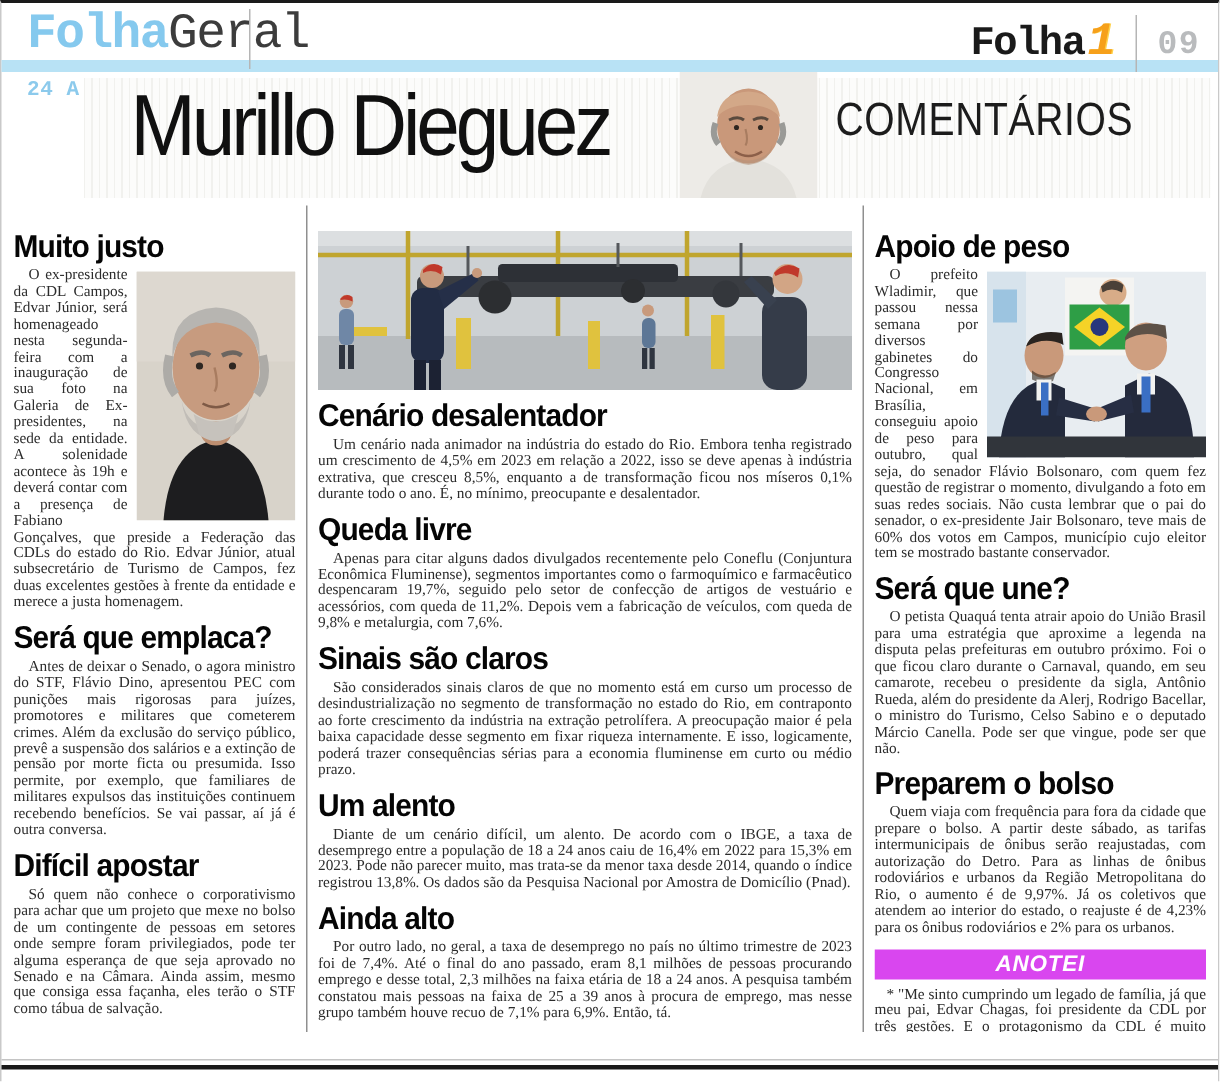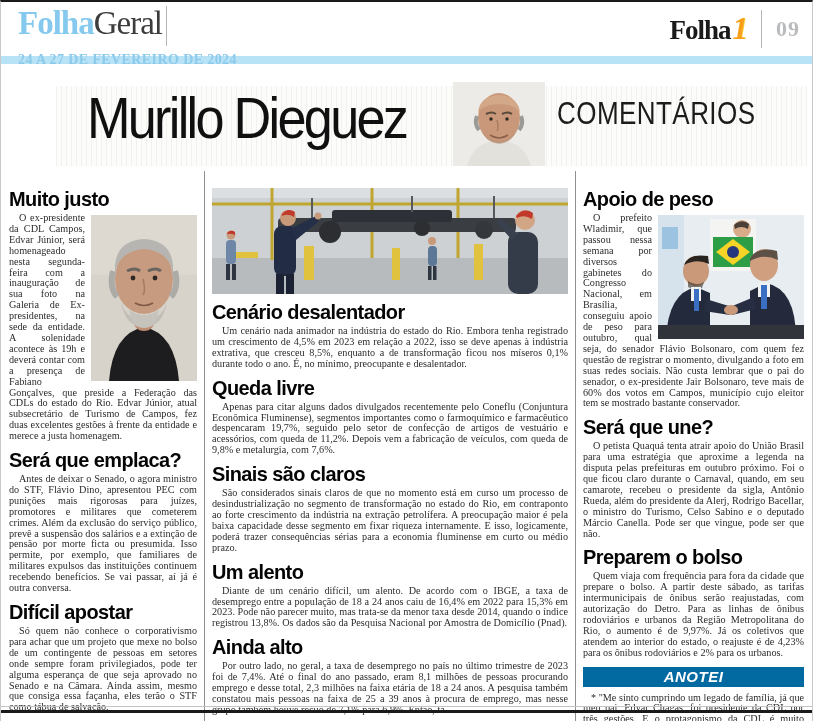--- a/index.html
+++ b/index.html
@@ -2,38 +2,38 @@
 <html><head>
 <meta charset="utf-8">
 <style>
   * { margin:0; padding:0; box-sizing:border-box; }
   html,body { width:813px; height:721px; background:#ffffff; overflow:hidden;
               font-family:"Liberation Serif", serif; }
   .page { position:relative; width:813px; height:721px; background:#fff;
           border-top:2px solid #1a1a1a; border-left:1px solid #c9c9c9; border-right:1px solid #c9c9c9; }
 
   
-  .header { position:relative; height:54px; font-family:Liberation Serif, serif; }
+  .header { position:relative; height:38px; font-family:Liberation Mono, monospace; }
   .brand { position:absolute; left:17px; top:4px; }
   .brand-line { font-size:33px; letter-spacing:-1px; line-height:34px; }
   .brand-folha { color:#85c9ee; font-weight:bold; }
   .brand-geral { color:#3c3c3c; font-weight:normal; }
   .brand-date { font-size:14px; font-weight:bold; color:#8ccaec; letter-spacing:0.4px; margin-top:12px; }
   .header-vrule { position:absolute; left:165px; top:4px; width:1px; height:40px; background:#b5b5b5; }
   .header-right { position:absolute; right:12px; top:8px; display:flex; align-items:center; }
   .folha1 { font-size:27px; font-weight:bold; color:#1a1a1a; letter-spacing:-1px; line-height:30px; }
   .folha1-one { display:inline-block; font-size:31px; font-weight:bold; font-style:italic;
                 color:#f6a01a; text-shadow:1px 0 0 #ffd24a; margin-left:2px; }
   .pageno-vrule { width:1px; height:38px; background:#b5b5b5; margin:0 14px; }
   .page-number { font-size:22px; font-weight:bold; color:#b9bbbd; letter-spacing:1px; }
 
   .blue-bar { height:8px; background:#b8e2f5; }
 
   
-  .masthead { position:relative; height:84px; overflow:hidden;margin-top:18px; }
+  .masthead { position:relative; height:84px; overflow:hidden; }
   .masthead .stripes { position:absolute; left:55px; right:5px; top:4px; bottom:0;
      background:repeating-linear-gradient(90deg,#f1f1ee 0 1px,#fcfcfb 1px 5px); }
   .col-title { position:absolute; left:86px; top:2px; font-family:"Liberation Sans", sans-serif;
      font-weight:normal; font-size:58px; color:#101010; letter-spacing:-3px;
      transform:scaleX(0.9); transform-origin:0 0; white-space:nowrap; }
   .columnist-photo { position:absolute; left:452px; top:0; width:92px; height:84px; }
   .section-block { position:absolute; left:556px; top:14px;text-align:center; }
   .section-title { font-family:"Liberation Sans", sans-serif; font-size:31px; font-weight:normal;
      color:#1c1c1c; letter-spacing:0.5px; transform:scaleX(0.84); transform-origin:0 0; white-space:nowrap; }
   .contact { font-family:"Liberation Sans", sans-serif; font-size:8.5px; font-weight:bold;
@@ -55,21 +55,21 @@
   .article p { font-size:10.2px; line-height:10.9px; color:#2b2b2b; text-align:justify;
      text-indent:10px; }
   .article { overflow:visible; }
   .article::after { content:""; display:block; clear:both; }
   .float-photo { float:right; margin:2px 0 3px 6px; }
 
   .mid-photo { display:block; width:356px; height:106px; margin-bottom:3px; }
 
   
   .anotei { margin-top:8px; }
-  .anotei-bar { height:20px; background:#0369a1; color:#ffffff; text-align:center;
+  .anotei-bar { height:20px; background:#d946ef; color:#ffffff; text-align:center;
      font-family:"Liberation Sans", sans-serif; font-weight:bold; font-style:italic;
      font-size:15px; line-height:20px; letter-spacing:0.5px; }
   .anotei-quote { font-size:10.2px; line-height:10.7px; color:#2b2b2b; text-align:justify;
      text-indent:8px; margin-top:6px; }
 
   
   .footer-thin { position:absolute; left:0; right:0; bottom:14px; height:1px; background:#c4c4c4; }
   .footer-bar  { position:absolute; left:0; right:0; bottom:8px; height:3px; background:#1a1a1a; }
 </style>
 </head>

